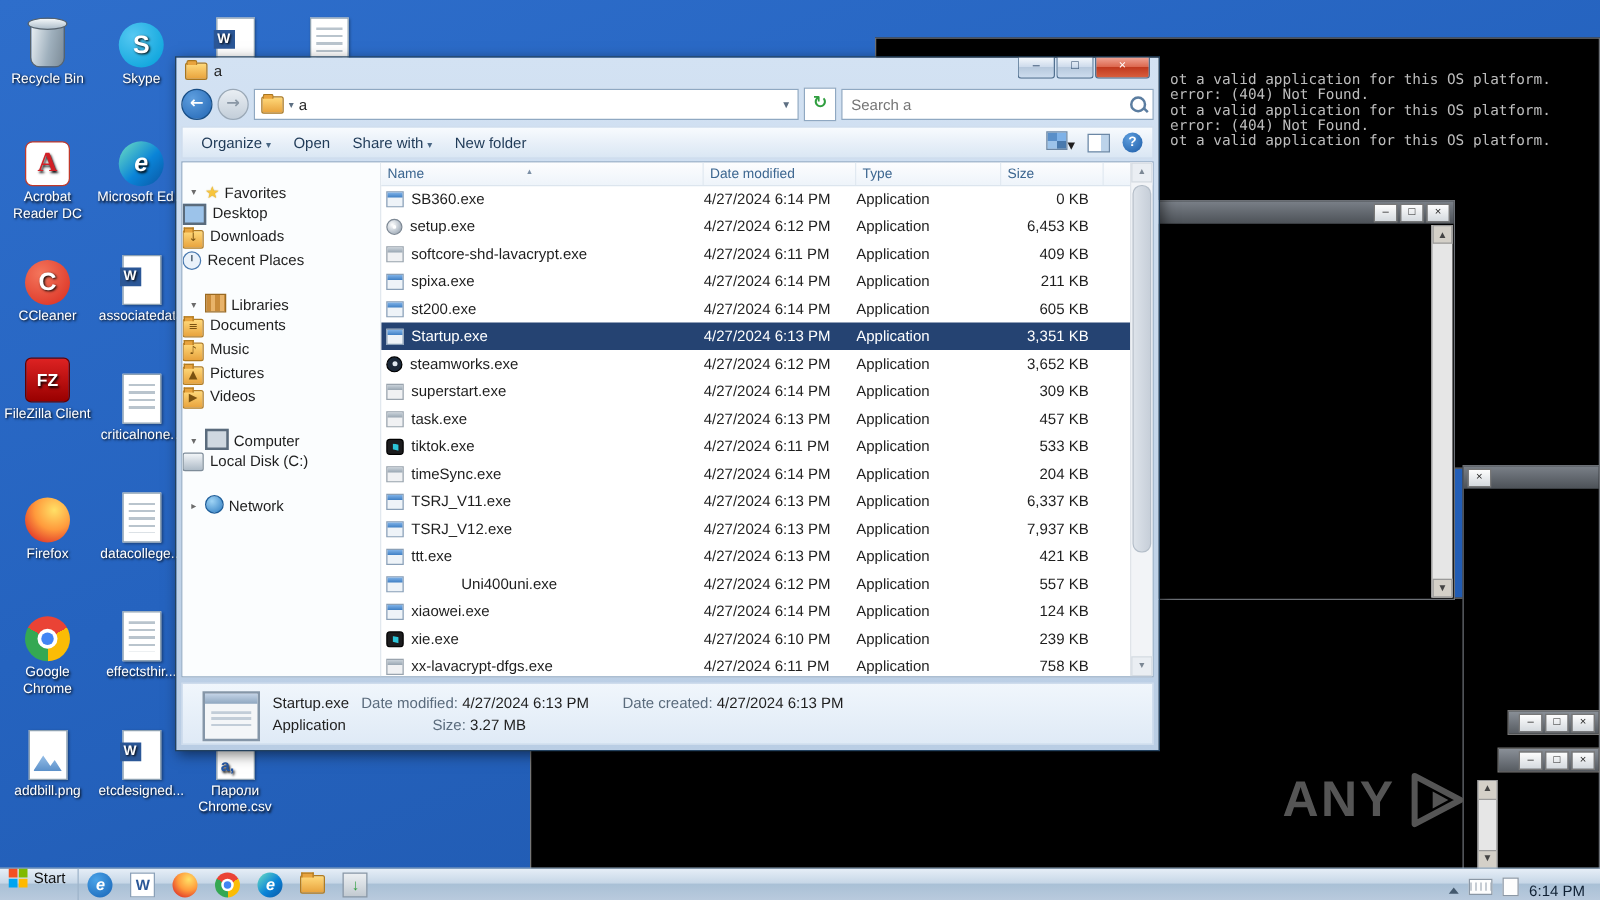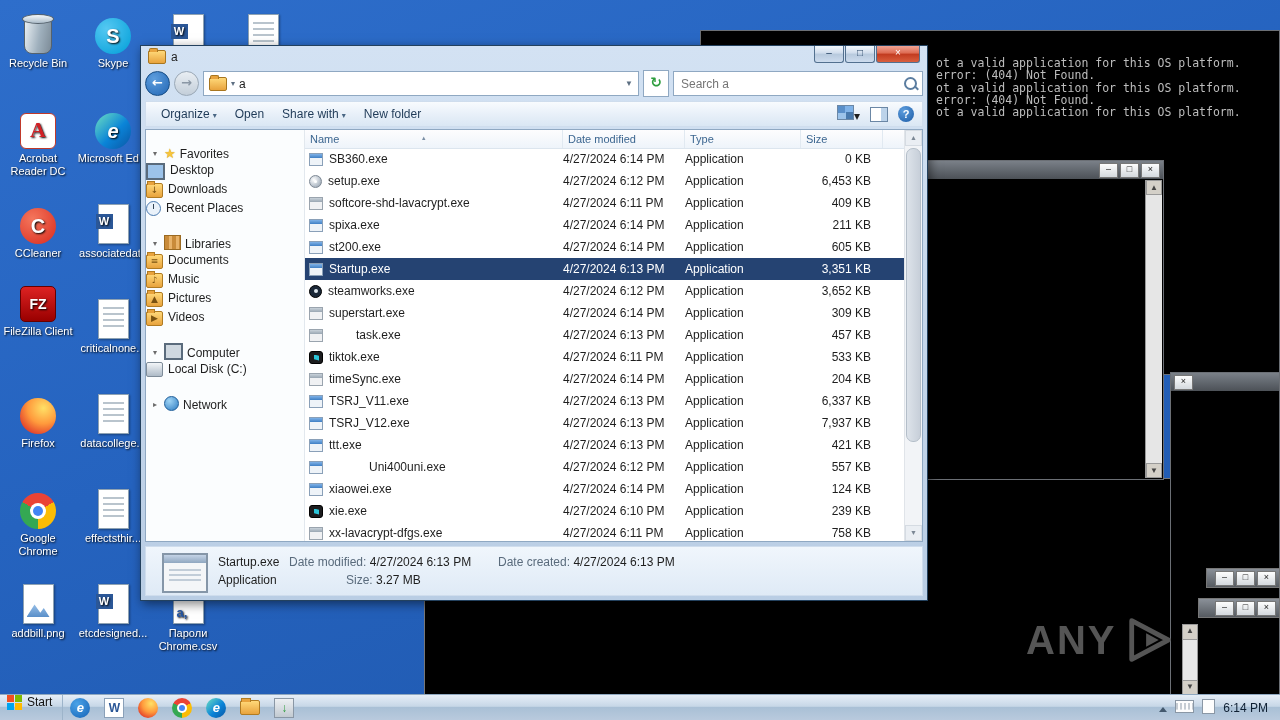--- a/index.html
+++ b/index.html
@@ -201,21 +201,21 @@
   .q.ffq{border-radius:50%;background:radial-gradient(circle at 65% 28%,#ffe066,#ff9a3c 45%,#e4452c 78%,#b5122e);}
   .q.chq{border-radius:50%;position:relative;
         background:conic-gradient(from -60deg,#ea4335 0 120deg,#fbbc05 120deg 240deg,#34a853 240deg 360deg);}
   .q.chq::before{content:"";position:absolute;left:5px;top:5px;width:10px;height:10px;background:#fff;border-radius:50%;}
   .q.chq::after{content:"";position:absolute;left:7px;top:7px;width:6px;height:6px;background:#4285f4;border-radius:50%;}
   .q.edq{border-radius:50%;background:linear-gradient(135deg,#6ee0c2,#0a84d8 55%,#0b57a4);color:#fff;font-style:italic;}
   .q.fo{background:linear-gradient(#ffd97a,#e8a33d);border:1px solid #b07b22;border-radius:2px;height:15px;position:relative;}
   .q.fo::before{content:"";position:absolute;top:-3px;left:0;width:8px;height:3px;background:#e8a33d;
         border:1px solid #b07b22;border-bottom:none;}
   .q.inst{background:linear-gradient(#eceff2,#c2cad1);border:1px solid #8a97a5;color:#2f9e3f;font-size:12px;}
-  .tray{margin-left:auto;display:flex;align-items:center;gap:8px;padding-right:12px;height:100%;}
+  .tray{margin-left:auto;display:flex;align-items:flex-end;gap:8px;padding-right:12px;height:100%;}
   .tchev{width:0;height:0;border-left:4px solid transparent;border-right:4px solid transparent;
         border-bottom:5px solid #44596e;display:inline-block;}
   .tkbd{width:17px;height:11px;background:#fdfdfd;border:1px solid #8a97a5;display:inline-block;
         background-image:repeating-linear-gradient(90deg,#c6ccd3 0 2px,transparent 2px 4px);background-size:100% 60%;
         background-repeat:no-repeat;background-position:center;}
   .tpage{width:11px;height:13px;background:#fdfdfd;border:1px solid #8a97a5;display:inline-block;}
   .clock{color:#0f2033;}
 </style>
 </head>
 <body>
@@ -567,21 +567,21 @@
           <div class="frow">
             <div class="fc fc-name" style="width: 258px;">
               <span class="fi fi-gray"></span>
               <span>superstart.exe</span>
             </div>
             <div class="fc" style="width: 122px;">4/27/2024 6:14 PM</div>
             <div class="fc" style="width: 116px;">Application</div>
             <div class="fc fc-size" style="width: 82px;">309 KB</div>
           </div>
           <div class="frow">
-            <div class="fc fc-name" style="width: 258px; gap: 27px;">
+            <div class="fc fc-name" style="width: 258px;">
               <span class="fi fi-gray"></span>
               <span>task.exe</span>
             </div>
             <div class="fc" style="width: 122px;">4/27/2024 6:13 PM</div>
             <div class="fc" style="width: 116px;">Application</div>
             <div class="fc fc-size" style="width: 82px;">457 KB</div>
           </div>
           <div class="frow">
             <div class="fc fc-name" style="width: 258px;">
               <span class="fi fi-dark"></span>

